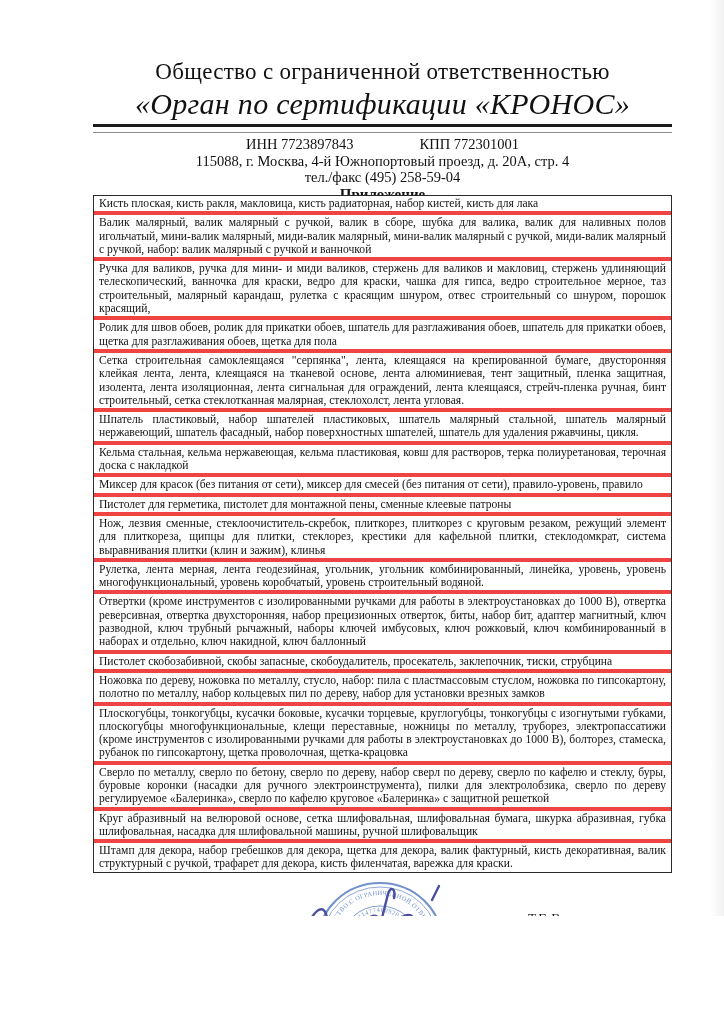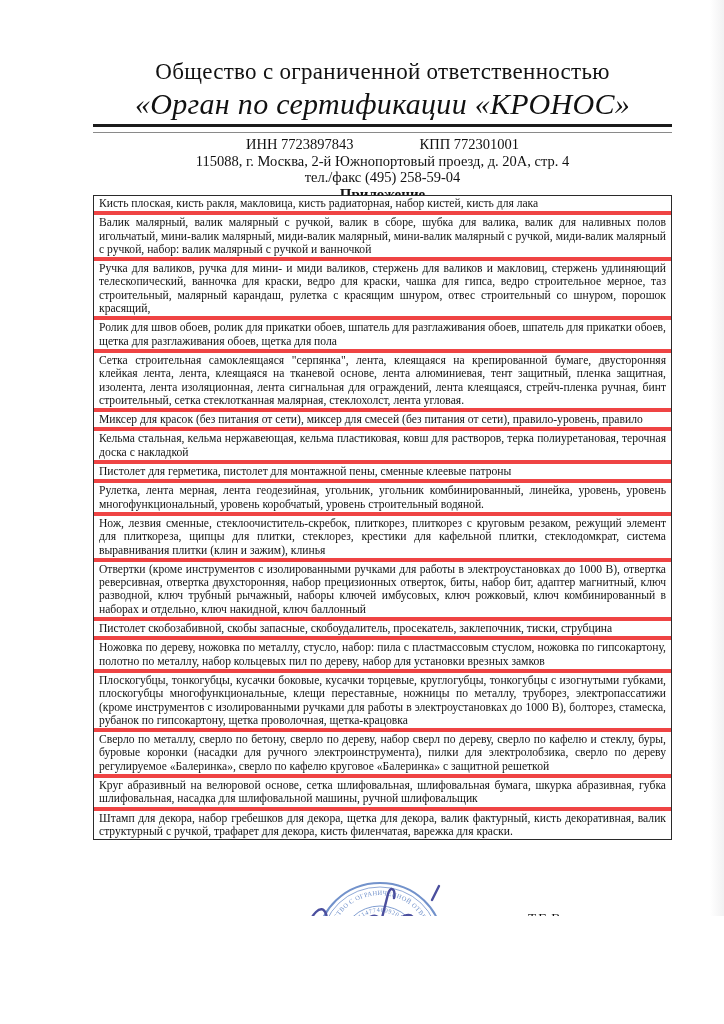--- a/index.html
+++ b/index.html
@@ -42,36 +42,37 @@
   <div class="scan-smudge"></div>
 
   <div class="header">
     <div class="org-type">Общество с ограниченной ответственностью</div>
     <div class="org-name">«Орган по сертификации «КРОНОС»</div>
     <div class="rule"></div>
     <div class="reg-line">
       <span>ИНН 7723897843</span>
       <span>КПП 772301001</span>
     </div>
-    <div class="addr">115088, г. Москва, 2-й Южнопортовый проезд, д. 20А, стр. 4</div>
+    <div class="addr">115088, г. Москва, 4-й Южнопортовый проезд, д. 20А, стр. 4</div>
     <div class="phone">тел./факс (495) 258-59-04</div>
     <div class="appendix">Приложение</div>
   </div>
 
   <div class="items-table">
       <div class="trow">Кисть плоская, кисть ракля, макловица, кисть радиаторная, набор кистей, кисть для лака</div>
       <div class="trow">Валик малярный, валик малярный с ручкой, валик в сборе, шубка для валика, валик для наливных полов игольчатый, мини-валик малярный, миди-валик малярный, мини-валик малярный с ручкой, миди-валик малярный с ручкой, набор: валик малярный с ручкой и ванночкой</div>
       <div class="trow">Ручка для валиков, ручка для мини- и миди валиков, стержень для валиков и макловиц, стержень удлиняющий телескопический, ванночка для краски, ведро для краски, чашка для гипса, ведро строительное мерное, таз строительный, малярный карандаш, рулетка с красящим шнуром, отвес строительный со шнуром, порошок красящий,</div>
       <div class="trow">Ролик для швов обоев, ролик для прикатки обоев, шпатель для разглаживания обоев, шпатель для прикатки обоев, щетка для разглаживания обоев, щетка для пола</div>
       <div class="trow">Сетка строительная самоклеящаяся "серпянка", лента, клеящаяся на крепированной бумаге, двусторонняя клейкая лента, лента, клеящаяся на тканевой основе, лента алюминиевая, тент защитный, пленка защитная, изолента, лента изоляционная, лента сигнальная для ограждений, лента клеящаяся, стрейч-пленка ручная, бинт строительный, сетка стеклотканная малярная, стеклохолст, лента угловая.</div>
+      <div class="trow">Шпатель пластиковый, набор шпателей пластиковых, шпатель малярный стальной, шпатель малярный нержавеющий, шпатель фасадный, набор поверхностных шпателей, шпатель для удаления ржавчины, цикля.</div>
+      <div class="trow">Кельма стальная, кельма нержавеющая, кельма пластиковая, ковш для растворов, терка полиуретановая, терочная доска с накладкой</div>
       <div class="trow">Миксер для красок (без питания от сети), миксер для смесей (без питания от сети), правило-уровень, правило</div>
-      <div class="trow">Кельма стальная, кельма нержавеющая, кельма пластиковая, ковш для растворов, терка полиуретановая, терочная доска с накладкой</div>
       <div class="trow">Пистолет для герметика, пистолет для монтажной пены, сменные клеевые патроны</div>
+      <div class="trow">Нож, лезвия сменные, стеклоочиститель-скребок, плиткорез, плиткорез с круговым резаком, режущий элемент для плиткореза, щипцы для плитки, стеклорез, крестики для кафельной плитки, стеклодомкрат, система выравнивания плитки (клин и зажим), клинья</div>
       <div class="trow">Рулетка, лента мерная, лента геодезийная, угольник, угольник комбинированный, линейка, уровень, уровень многофункциональный, уровень коробчатый, уровень строительный водяной.</div>
-      <div class="trow">Нож, лезвия сменные, стеклоочиститель-скребок, плиткорез, плиткорез с круговым резаком, режущий элемент для плиткореза, щипцы для плитки, стеклорез, крестики для кафельной плитки, стеклодомкрат, система выравнивания плитки (клин и зажим), клинья</div>
       <div class="trow">Отвертки (кроме инструментов с изолированными ручками для работы в электроустановках до 1000 В), отвертка реверсивная, отвертка двухсторонняя, набор прецизионных отверток, биты, набор бит, адаптер магнитный, ключ разводной, ключ трубный рычажный, наборы ключей имбусовых, ключ рожковый, ключ комбинированный в наборах и отдельно, ключ накидной, ключ баллонный</div>
       <div class="trow">Пистолет скобозабивной, скобы запасные, скобоудалитель, просекатель, заклепочник, тиски, струбцина</div>
       <div class="trow">Ножовка по дереву, ножовка по металлу, стусло, набор: пила с пластмассовым стуслом, ножовка по гипсокартону, полотно по металлу, набор кольцевых пил по дереву, набор для установки врезных замков</div>
       <div class="trow">Плоскогубцы, тонкогубцы, кусачки боковые, кусачки торцевые, круглогубцы, тонкогубцы с изогнутыми губками, плоскогубцы многофункциональные, клещи переставные, ножницы по металлу, труборез, электропассатижи (кроме инструментов с изолированными ручками для работы в электроустановках до 1000 В), болторез, стамеска, рубанок по гипсокартону, щетка проволочная, щетка-крацовка</div>
       <div class="trow">Сверло по металлу, сверло по бетону, сверло по дереву, набор сверл по дереву, сверло по кафелю и стеклу, буры, буровые коронки (насадки для ручного электроинструмента), пилки для электролобзика, сверло по дереву регулируемое «Балеринка», сверло по кафелю круговое «Балеринка» с защитной решеткой</div>
       <div class="trow">Круг абразивный на велюровой основе, сетка шлифовальная, шлифовальная бумага, шкурка абразивная, губка шлифовальная, насадка для шлифовальной машины, ручной шлифовальщик</div>
       <div class="trow">Штамп для декора, набор гребешков для декора, щетка для декора, валик фактурный, кисть декоративная, валик структурный с ручкой, трафарет для декора, кисть филенчатая, варежка для краски.</div>
     </div>
 
 

